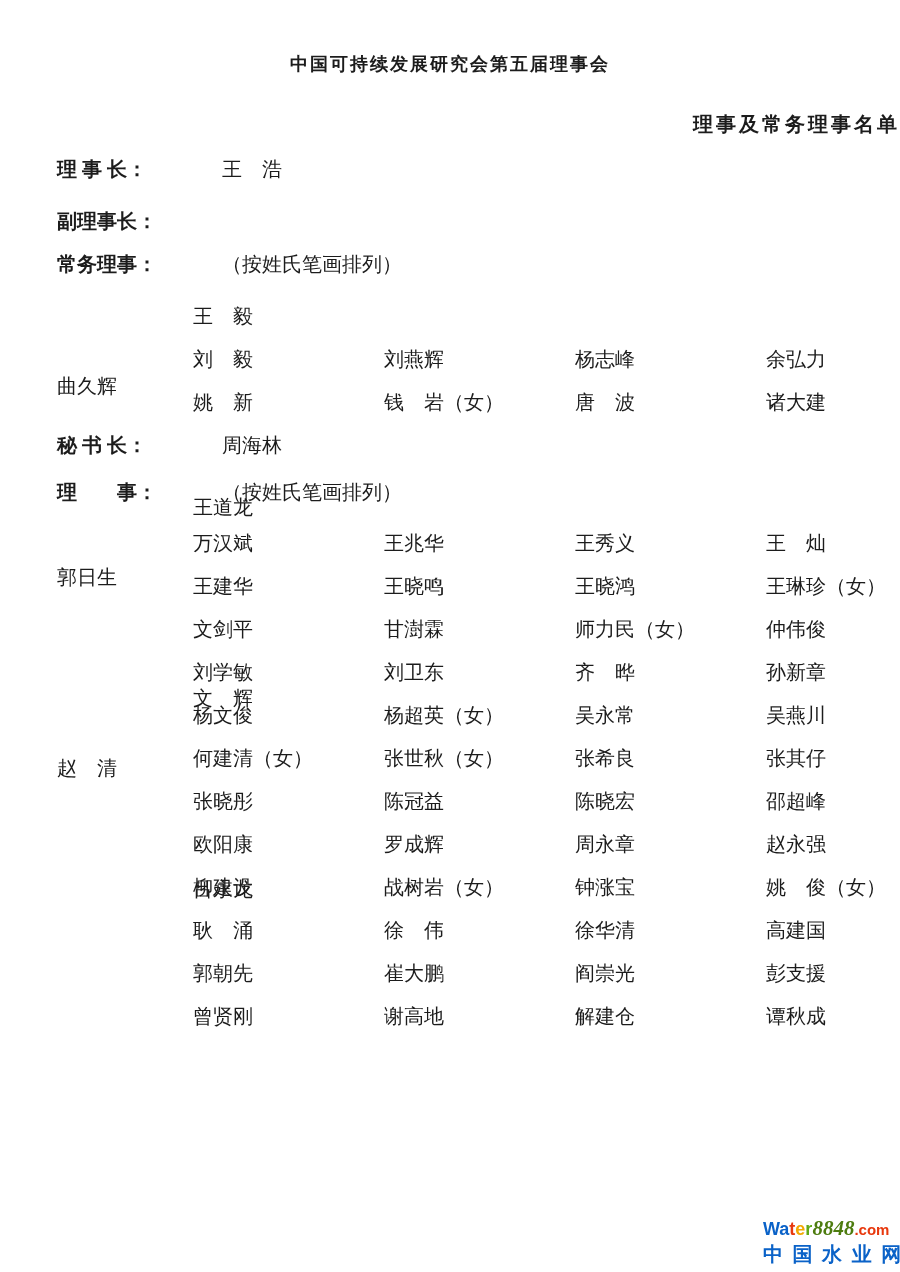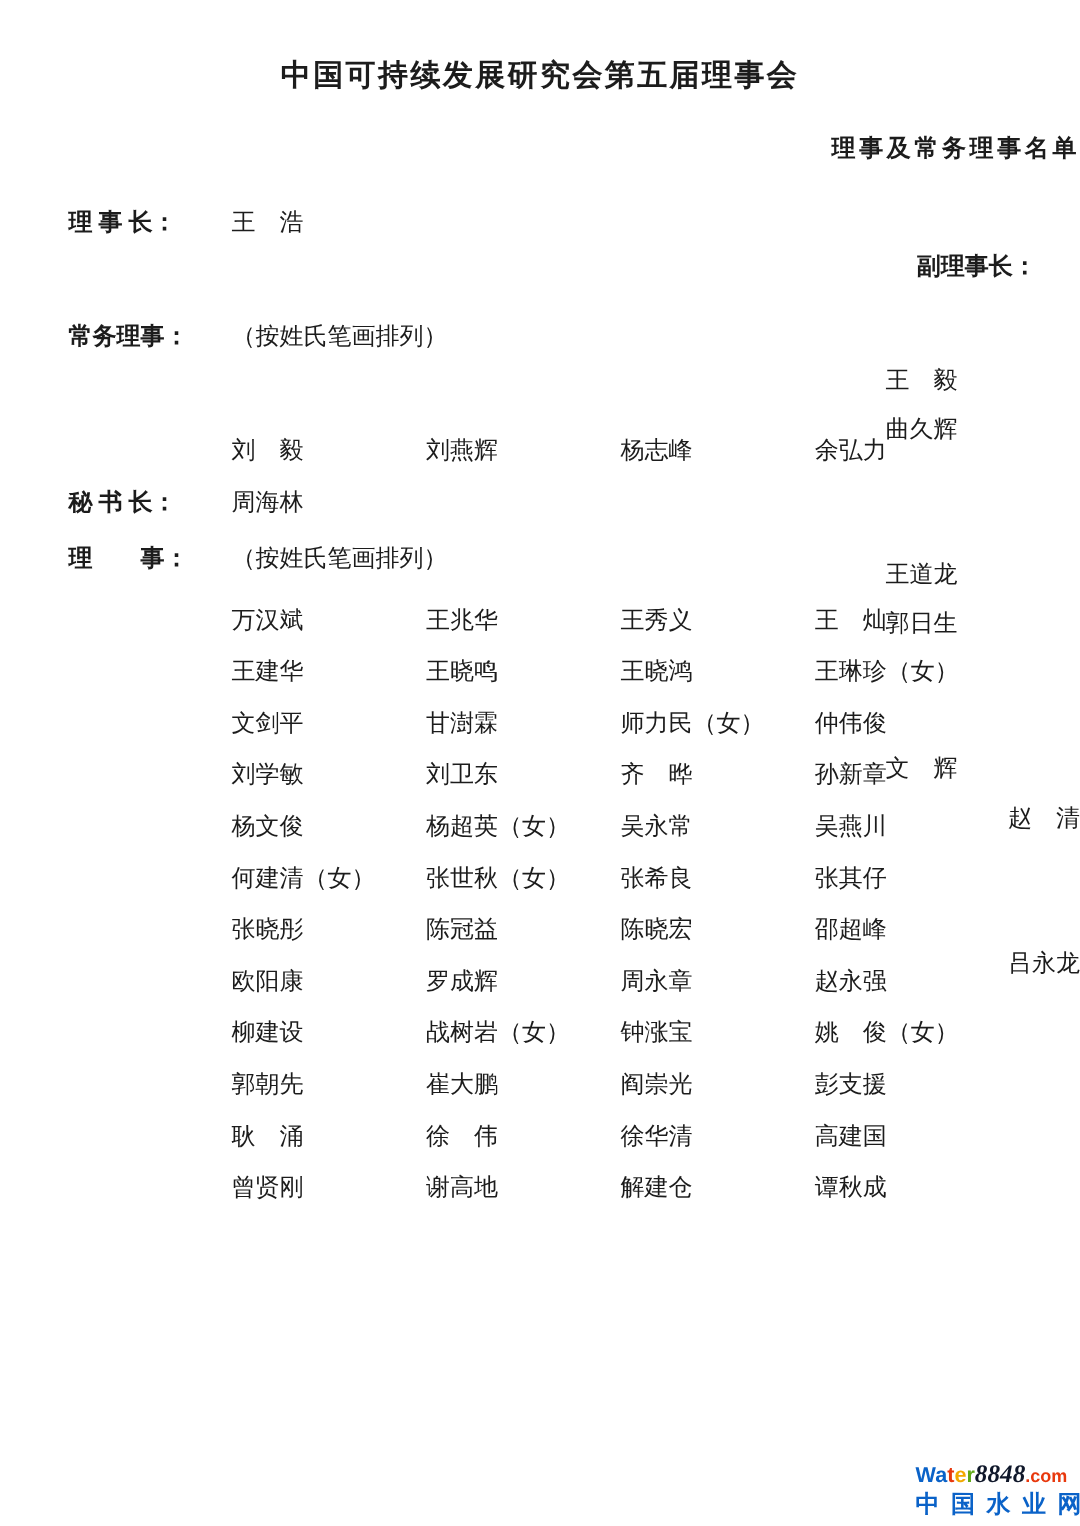--- a/index.html
+++ b/index.html
@@ -11,43 +11,44 @@
     color: #1c1c1c;
     font-family: "Liberation Serif", serif;
     position: relative;
     overflow: hidden;
   }
   .page { position: absolute; inset: 0; }
 
   h1.doc-title {
     margin: 48px 0 0 0;
     text-align: center;
-    font-size: 25px;
+    font-size: 18px;
     font-weight: bold;
     letter-spacing: 2px;
     line-height: 32px;
   }
   h2.doc-subtitle {
     margin: 28px 0 0 0;
     text-align: right;
     font-size: 20px;
     font-weight: bold;
     letter-spacing: 3px;
     line-height: 32px;
   }
 
   .content {
     margin: 16px 0 0 57px;
     font-size: 20px;
   }
   .line {
     display: flex;
-    align-items: flex-end;
+    align-items: flex-start;
     height: 43px;
     white-space: nowrap;
+    gap: 29px;
   }
   .line.names { padding-left: 136px; }
   .mt9 { margin-top: 9px; flex-direction: column; }
   .mt8 { margin-top: 8px; }
   .mt4 { margin-top: 4px; }
 
   .label {
     display: inline-block;
     width: 136px;
     font-weight: bold;
@@ -73,21 +74,21 @@
   .wm-top {
     font-weight: bold;
     font-size: 18px;
     white-space: nowrap;
   }
   .wm-seg-wa { color: #0a62c8; }
   .wm-seg-t  { color: #e8380d; }
   .wm-seg-e  { color: #f2a900; }
   .wm-seg-r  { color: #5fa816; }
   .wm-seg-num {
-    color: #0f172a;
+    color: #4d7c0f;
     font-family: "Liberation Serif", serif;
     font-style: italic;
     font-size: 21px;
     font-weight: bold;
   }
   .wm-seg-com {
     color: #e8380d;
     font-size: 15px;
     font-weight: bold;
   }
@@ -132,20 +133,26 @@
       <span class="cell">王道龙</span>
       <span class="cell">文　辉</span>
       <span class="cell last">吕永龙</span>
     </div>
     <div class="line names">
       <span class="cell">刘　毅</span>
       <span class="cell">刘燕辉</span>
       <span class="cell">杨志峰</span>
       <span class="cell last">余弘力</span>
     </div>
+    <div class="line names">
+      <span class="cell">姚　新</span>
+      <span class="cell">钱　岩（女）</span>
+      <span class="cell">唐　波</span>
+      <span class="cell last">诸大建</span>
+    </div>
 
     <div class="line">
       <span class="label">秘 书 长：</span>
       <span class="cell">周海林</span>
     </div>
 
     <div class="line mt4">
       <span class="label">理　　事：</span>
       <span class="note">（按姓氏笔画排列）</span>
     </div>
@@ -198,32 +205,32 @@
       <span class="cell">周永章</span>
       <span class="cell last">赵永强</span>
     </div>
     <div class="line names">
       <span class="cell">柳建设</span>
       <span class="cell">战树岩（女）</span>
       <span class="cell">钟涨宝</span>
       <span class="cell last">姚　俊（女）</span>
     </div>
     <div class="line names">
+      <span class="cell">耿　涌</span>
+      <span class="cell">徐　伟</span>
+      <span class="cell">徐华清</span>
+      <span class="cell last">高建国</span>
+    </div>
+    <div class="line names">
       <span class="cell">郭朝先</span>
       <span class="cell">崔大鹏</span>
       <span class="cell">阎崇光</span>
       <span class="cell last">彭支援</span>
     </div>
     <div class="line names">
-      <span class="cell">耿　涌</span>
-      <span class="cell">徐　伟</span>
-      <span class="cell">徐华清</span>
-      <span class="cell last">高建国</span>
-    </div>
-    <div class="line names">
       <span class="cell">曾贤刚</span>
       <span class="cell">谢高地</span>
       <span class="cell">解建仓</span>
       <span class="cell last">谭秋成</span>
     </div>
 
   </div>
 
   <div class="watermark">
     <div class="wm-top">

